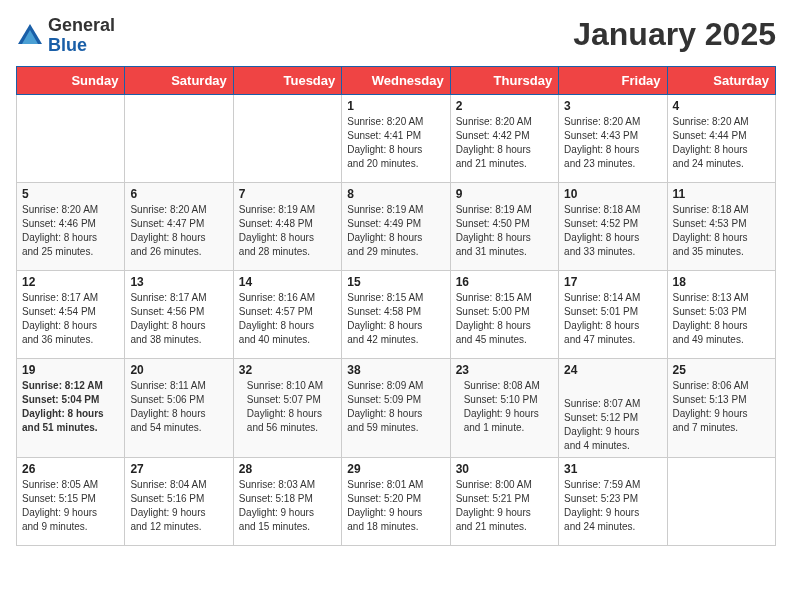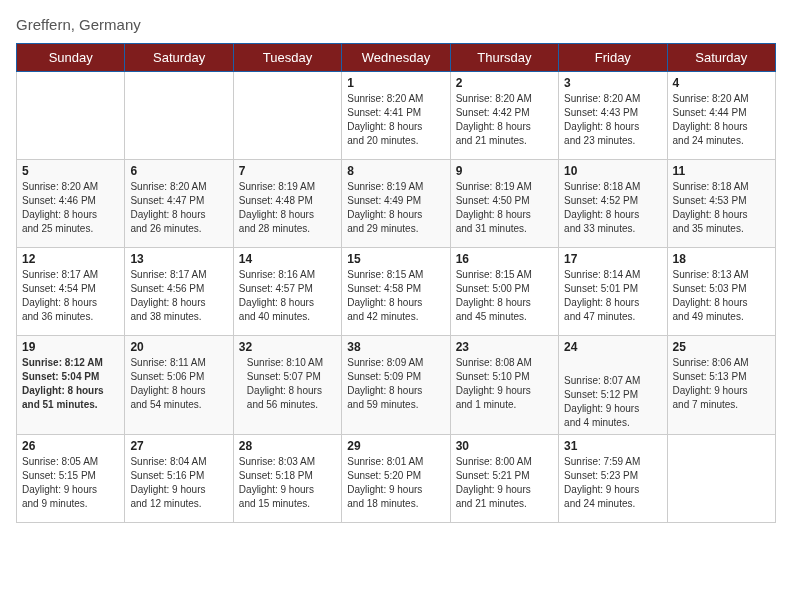--- a/index.html
+++ b/index.html
@@ -51,27 +51,27 @@
     .location {
       font-size: 15px;
       color: #555;
     }
     .calendar {
       width: 100%;
       border-collapse: collapse;
       border: 1px solid #ccc;
     }
     .calendar th {
-      background-color: #7f1d1d;
+      background-color: #ef4444;
       color: #fff;
       font-size: 13px;
-      font-weight: normal;
+      font-weight: bold;
       padding: 6px 6px;
       border: 1px solid #1a5fa8;
-      text-align: center;
+      text-align: right;
     }
     .calendar td {
       border: 1px solid #ccc;
       vertical-align: top;
       padding: 4px 5px;
       width: calc(100% / 7);
       font-size: 10.5px;
       color: #333;
       background: #fff;
       height: 88px;
@@ -91,22 +91,32 @@
       line-height: 1.4;
     }
     .empty-cell {
       background: #fff !important;
     }
   </style>
 </head>
 <body>
 
 <div class="header">
+  <div class="logo">
+    <svg class="logo-icon" viewBox="0 0 28 28">
+      <polygon points="14,2 26,22 2,22" fill="#1a5fa8"></polygon>
+      <polygon points="14,8 22,22 6,22" fill="#4a9fd4"></polygon>
+    </svg>
+    <div class="logo-text">
+      <span class="logo-general">General</span>
+      <span class="logo-blue">Blue</span>
+    </div>
+  </div>
   <div class="title-block">
-    <div class="location">Greffern, Germany</div>
+    <div class="month-title">January 2025</div>
   </div>
 </div>
 
 <table class="calendar">
   <thead>
     <tr>
     <th>Sunday</th>
         <th>Saturday</th>
         <th>Tuesday</th>
         <th>Wednesday</th>
@@ -275,21 +285,21 @@
         </td>
         <td>
           <div class="day-number">38</div>
           <div class="day-info" style="white-space: pre-line;">Sunrise: 8:09 AM
 Sunset: 5:09 PM
 Daylight: 8 hours
 and 59 minutes.</div>
         </td>
         <td>
           <div class="day-number">23</div>
-          <div class="day-info" style="white-space: pre-line;">Sunrise: 8:08 AM
+          <div class="day-info" style="white-space: pre-line; margin-left: 8px;">Sunrise: 8:08 AM
 Sunset: 5:10 PM
 Daylight: 9 hours
 and 1 minute.</div>
         </td>
         <td>
           <div class="day-number">24</div>
           <div class="day-info" style="white-space: pre-line; margin-top: 20px;">Sunrise: 8:07 AM
 Sunset: 5:12 PM
 Daylight: 9 hours
 and 4 minutes.</div>

